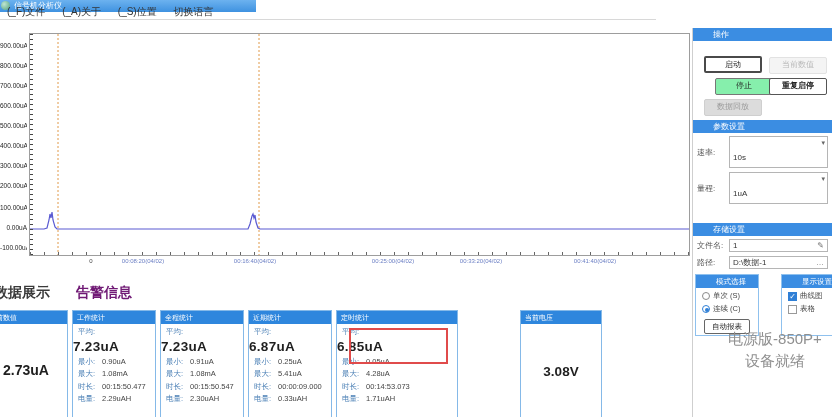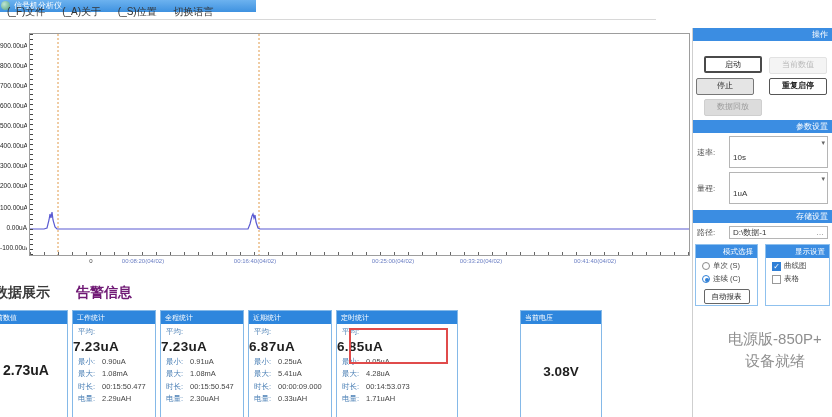--- a/index.html
+++ b/index.html
@@ -46,40 +46,40 @@
   .srow .lbl { width:24px; color:#4a7fb5; }
   .srow .val { color:#444; }
   .p0-big { text-align:center; font-size:14px; font-weight:bold; color:#1f1f1f; margin-top:38px; }
   .vbig { text-align:center; font-size:13.5px; font-weight:bold; color:#1f1f1f; margin-top:40px; }
   .redbox { position:absolute; left:349px; top:328px; width:99px; height:36px;
     border:2px solid #e04b4b; z-index:5; }
 
   
   .sidebar { position:absolute; left:692px; top:28px; width:140px; height:389px;
     border-left:1px solid #cfcfcf; background:#fff; }
-  .shead { background:#3b8de2; color:#fff; font-size:8px; padding:2px 4px;
-    height:13px; line-height:9px; white-space:nowrap; overflow:hidden;text-align:right; }
+  .shead { background:#3b8de2; color:#fff; font-size:8px; padding:2px 20px;
+    height:13px; line-height:9px; white-space:nowrap; overflow:hidden; }
   .btn { position:absolute; font-size:8px; text-align:center; border-radius:2px;
     height:17px; line-height:14px; width:58px; }
   .btn-start { left:11px; top:15px; background:#fff; border:2px solid #4a4a4a; color:#222; }
   .btn-save { left:76px; top:16px; background:#f4f4f4; border:1px solid #e2e2e2; color:#b8b8b8; }
-  .btn-stop { left:3px; top:37px; background:#e5e5e5; border:1px solid #777; color:#222; }
+  .btn-stop { left:22px; top:37px; background:#86efac; border:1px solid #777; color:#222; }
   .btn-restart { left:76px; top:37px; background:#fff; border:1px solid #555; color:#222; font-weight:bold; }
   .btn-replay { left:11px; top:58px; background:#dcdcdc; border:1px solid #cfcfcf; color:#9a9a9a; }
   .op-section { position:relative; height:79px; }
   .frow { display:flex; align-items:center; padding:3px 4px 1px 4px; font-size:8px; color:#555; }
   .frow .flabel { width:32px; white-space:nowrap; }
   .select { flex:1; height:13px; border:1px solid #b5b5b5; background:#fff;
     font-size:8px; line-height:11px; padding:15px 3px; position:relative; color:#333; }
   .select .arrow { position:absolute; right:2px; top:0; color:#666; font-size:7px; }
   .inputbox { flex:1; height:13px; border:1px solid #b5b5b5; background:#fff;
     font-size:8px; line-height:11px; padding:0 3px; display:flex; color:#333; }
   .inputbox .grow { flex:1; }
   .miniicon { color:#777; font-size:8px; }
-  .twobox { display:flex; gap:7px; padding:4px 2px 0 2px; }
+  .twobox { display:flex; gap:22px; padding:4px 2px 0 2px; }
   .subbox { border:1px solid #8fc1ee; background:#fff; }
   .subbox .shead { font-size:7.5px; }
   .mode-box { width:64px; height:62px; }
   .disp-box { width:66px; height:62px; }
   .optrow { display:flex; align-items:center; font-size:7.5px; color:#444;
     padding:3px 0 0 6px; }
   .radio { width:8px; height:8px; border:1px solid #8a8a8a; border-radius:50%;
     margin-right:3px; background:#fff; position:relative; }
   .radio.on { border-color:#2f7fd6; }
   .radio.on::after { content:""; position:absolute; left:1.5px; top:1.5px;
@@ -277,21 +277,28 @@
       </span>
     </div>
     <div class="frow">
       <span class="flabel">量程:</span>
       <span class="select">
         <span>1uA</span>
         <span class="arrow">▾</span>
       </span>
     </div>
 
-    <div class="shead" style="margin-top:5px">存储设置</div>
+    <div class="shead" style="margin-top:18px">存储设置</div>
+    <div class="frow">
+      <span class="flabel">文件名:</span>
+      <span class="inputbox">
+        <span class="grow">1</span>
+        <span class="miniicon">✎</span>
+      </span>
+    </div>
     <div class="frow">
       <span class="flabel">路径:</span>
       <span class="inputbox">
         <span class="grow">D:\数据-1</span>
         <span class="miniicon">…</span>
       </span>
     </div>
 
     <div class="twobox">
       <div class="subbox mode-box">

